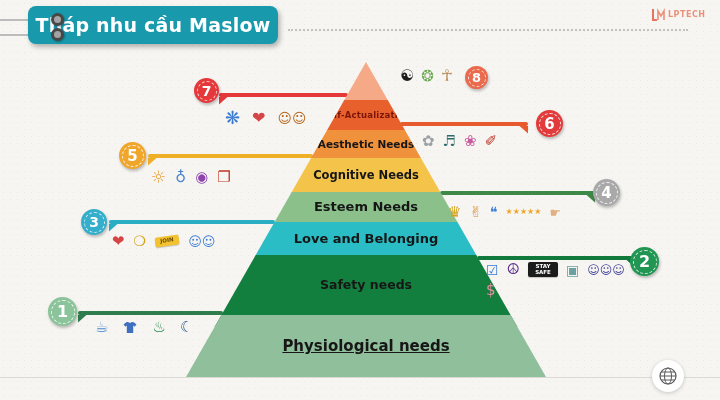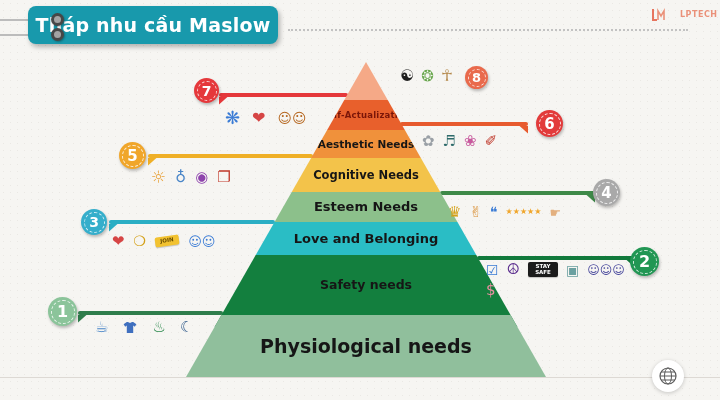--- a/index.html
+++ b/index.html
@@ -15,42 +15,42 @@
   .pin-line.l2{top:34px;width:56px;}
   .pin{position:absolute;width:13px;height:13px;border-radius:50%;background:#474747;box-shadow:1px 1px 2px rgba(0,0,0,.3);}
   .pin::after{content:"";position:absolute;inset:3px;border-radius:50%;background:#a3a3a3;}
   .pin.p1{left:51px;top:13px;}
   .pin.p2{left:51px;top:28px;}
   .banner{position:absolute;left:28px;top:6px;width:250px;height:38px;border-radius:8px;
     background:#1899AC;box-shadow:2px 3px 5px rgba(0,0,0,.28);
     display:flex;align-items:center;justify-content:center;}
   .banner span{color:#fff;font-weight:bold;font-size:19px;letter-spacing:.2px;}
   .dotline{position:absolute;left:288px;top:29px;width:400px;border-top:2px dotted #c2c2c2;}
-  .logo{position:absolute;left:652px;top:7px;display:flex;align-items:center;gap:15px;opacity:.8;}
+  .logo{position:absolute;left:652px;top:7px;display:flex;align-items:center;gap:3px;opacity:.8;}
   .logo svg{display:block;}
   .logo .lt{font-size:8px;font-weight:bold;color:#E8795C;letter-spacing:.5px;}
 
   
   .ground{position:absolute;left:0;top:377px;width:720px;height:1px;background:#ddd9d4;}
   .globe{position:absolute;left:652px;top:360px;width:32px;height:32px;border-radius:50%;background:#fff;
     box-shadow:0 1px 4px rgba(0,0,0,.2);display:flex;align-items:center;justify-content:center;}
 
   
   .pyramid{position:absolute;left:186px;top:62px;width:360px;height:315px;z-index:2;
     clip-path:polygon(50% 0%,100% 100%,0% 100%);}
   .band{position:absolute;left:0;width:100%;}
   .band span{display:block;text-align:center;font-weight:bold;color:#161616;}
   .b8{top:0;height:38px;}
   .b7{top:38px;height:30px;}  .b7 span{color:#7A1508;font-size:8.5px;line-height:30px;letter-spacing:.2px;}
   .b6{top:68px;height:28px;}  .b6 span{font-size:10.5px;line-height:28px;}
   .b5{top:96px;height:34px;}  .b5 span{font-size:11.5px;line-height:34px;}
   .b4{top:130px;height:30px;} .b4 span{font-size:13px;line-height:30px;}
   .b3{top:160px;height:33px;} .b3 span{font-size:13px;line-height:33px;}
   .b2{top:193px;height:72px;} .b2 span{font-size:12.5px;line-height:60px;}
-  .b1{top:253px;height:62px;} .b1 span{font-size:19px;line-height:62px;}
+  .b1{top:253px;height:62px;} .b1 span{font-size:15px;line-height:62px;text-decoration:underline;}
   .apex-label{position:absolute;left:297px;top:68px;width:102px;text-align:right;z-index:3;
     font-weight:bold;font-size:10.5px;letter-spacing:-.2px;color:#161616;}
 
   
   .badge{position:absolute;border-radius:50%;display:flex;align-items:center;justify-content:center;z-index:4;
     color:#fff;font-weight:bold;box-shadow:1px 2px 3px rgba(0,0,0,.25);}
   .badge::after{content:"";position:absolute;inset:2.5px;border:1.5px dashed rgba(255,255,255,.8);border-radius:50%;}
   .badge8{left:465px;top:66px;width:23px;height:23px;font-size:13px;}
   .badge7{left:194px;top:78px;width:25px;height:25px;font-size:14px;}
   .badge6{left:536px;top:110px;width:27px;height:27px;font-size:15px;}

